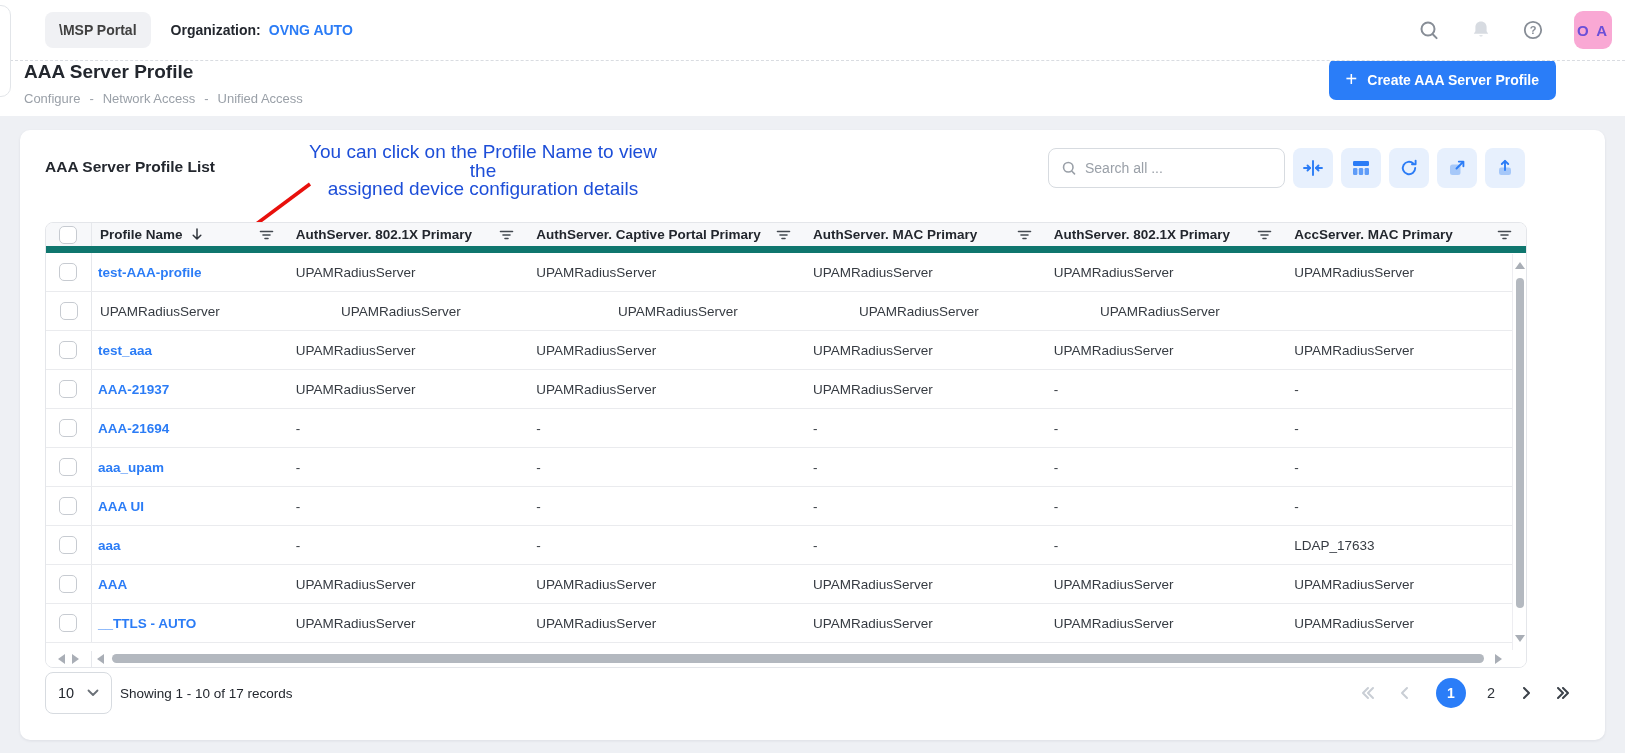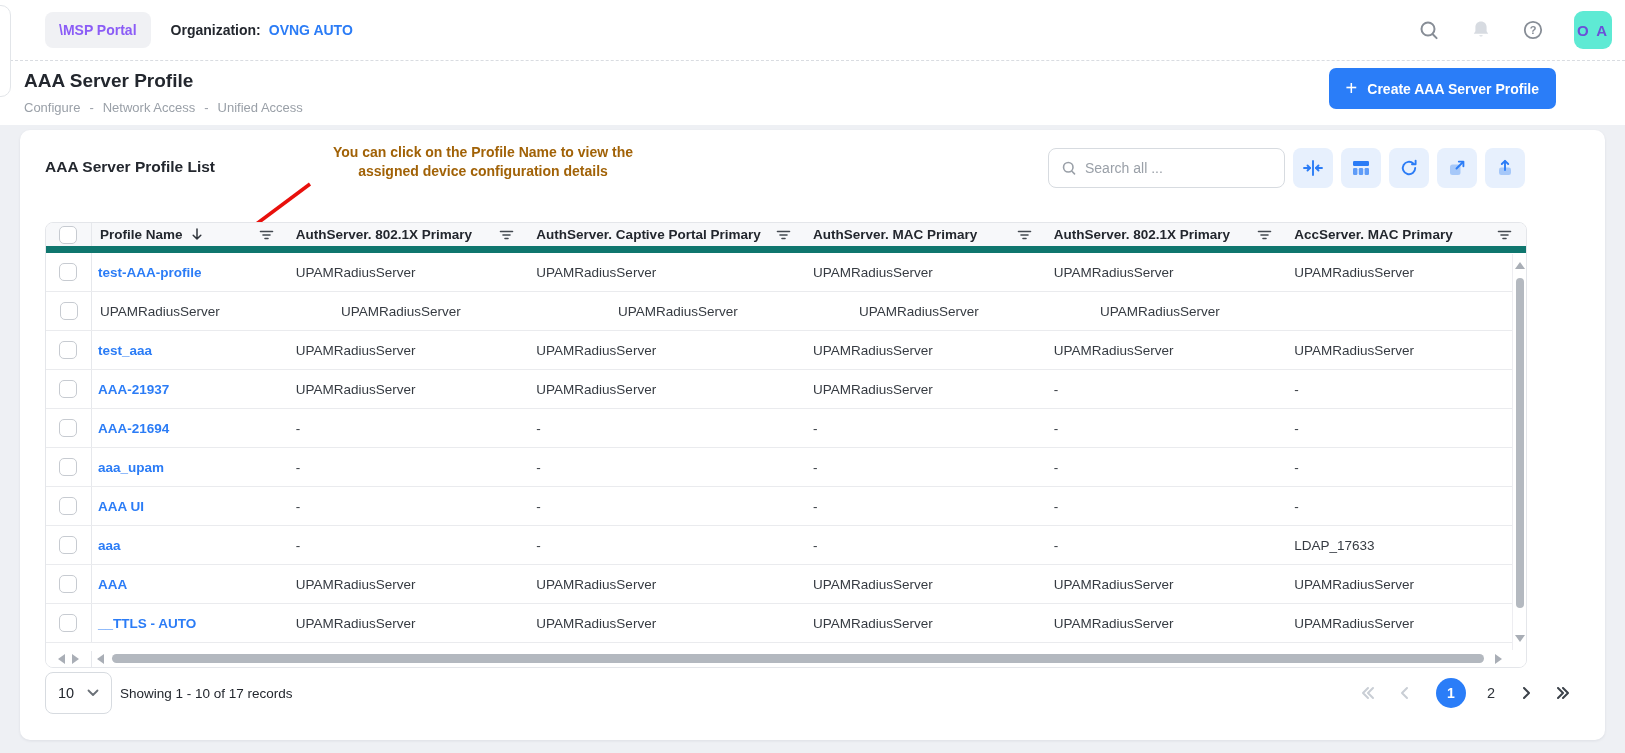--- a/index.html
+++ b/index.html
@@ -15,53 +15,53 @@
   .topbar {
     position: absolute; top:0; left:0; width:100%; height:61px;
     background:#fff; border-bottom:1px dashed #d9dce1;
     display:flex; align-items:center; z-index:2;
   }
   .sliver {
     position:absolute; left:-13px; top:5px; width:24px; height:92px;
     background:#fff; border:1px solid #e2e5e9; border-radius:10px; z-index:4;
   }
   .portal-btn {
-    margin-left:45px; background:#f0f1f4; color:#8b5cf6; font-weight:700;
+    margin-left:45px; background:#f0f1f4; color:#404040; font-weight:700;
     font-size:14px; padding:10px 14px; border-radius:8px; border:none;
     cursor:pointer; font-family:inherit; white-space:nowrap;
   }
   .org { margin-left:20px; display:flex; align-items:center; gap:8px; font-size:14px; font-weight:700; }
   .org .val { color:#2b7cf6; cursor:pointer; }
   .top-right { margin-left:auto; display:flex; align-items:center; gap:30px; margin-right:13px; }
   .icon-btn { background:none; border:none; padding:0; cursor:pointer; display:flex; align-items:center; }
   .avatar {
-    width:38px; height:38px; border-radius:9px; background:#5eead4; color:#6b4fd8;
+    width:38px; height:38px; border-radius:9px; background:#f9a8d4; color:#6b4fd8;
     font-weight:700; font-size:15px; letter-spacing:2px; display:flex; align-items:center;
     justify-content:center; border:none; cursor:pointer; font-family:inherit;
   }
   
-  .page-header { position:absolute; top:61px; left:0; width:100%; height:64px; background:#fff; z-index:1; }
+  .page-header { position:absolute; top:52px; left:0; width:100%; height:64px; background:#fff; z-index:1; }
   .page-title { position:absolute; left:24px; top:9px; font-size:19px; font-weight:700; }
   .breadcrumb { position:absolute; left:24px; top:39px; font-size:13px; color:#9aa0a8; display:flex; gap:9px; }
   .create-btn {
     position:absolute; right:69px; top:7px; height:41px; padding:0 17px;
     background:#2a7df8; color:#fff; border:none; border-radius:7px;
     font-size:14px; font-weight:700; display:flex; align-items:center; gap:10px;
     cursor:pointer; font-family:inherit; white-space:nowrap;
   }
   .create-btn .plus { font-size:20px; font-weight:400; line-height:1; margin-top:-2px; }
   
   .card {
     position:absolute; left:20px; top:130px; width:1585px; height:610px;
     background:#fff; border-radius:10px; box-shadow:0 1px 3px rgba(20,30,50,.08);
   }
   .list-title { position:absolute; left:25px; top:28px; font-size:15.5px; font-weight:700; }
   .annotation {
     position:absolute; left:283px; top:13px; width:360px; text-align:center;
-    color:#a16207; font-weight:700; font-size:14px; line-height:18.5px;
+    color:#1d4ed8; font-weight:400; font-size:19px; line-height:18.5px;
   }
   .arrow-svg { position:absolute; left:170px; top:42px; pointer-events:none; }
   .search-box {
     position:absolute; left:1028px; top:18px; width:237px; height:40px;
     border:1px solid #d7dbe0; border-radius:8px; background:#fff;
     display:flex; align-items:center; gap:8px; padding:0 12px;
   }
   .search-box input { border:none; outline:none; flex:1; min-width:0; font-size:14px; font-family:inherit; color:#23272e; }
   .search-box input::placeholder { color:#9aa0a8; }
   .toolbar { position:absolute; left:1273px; top:18px; display:flex; gap:8px; }

